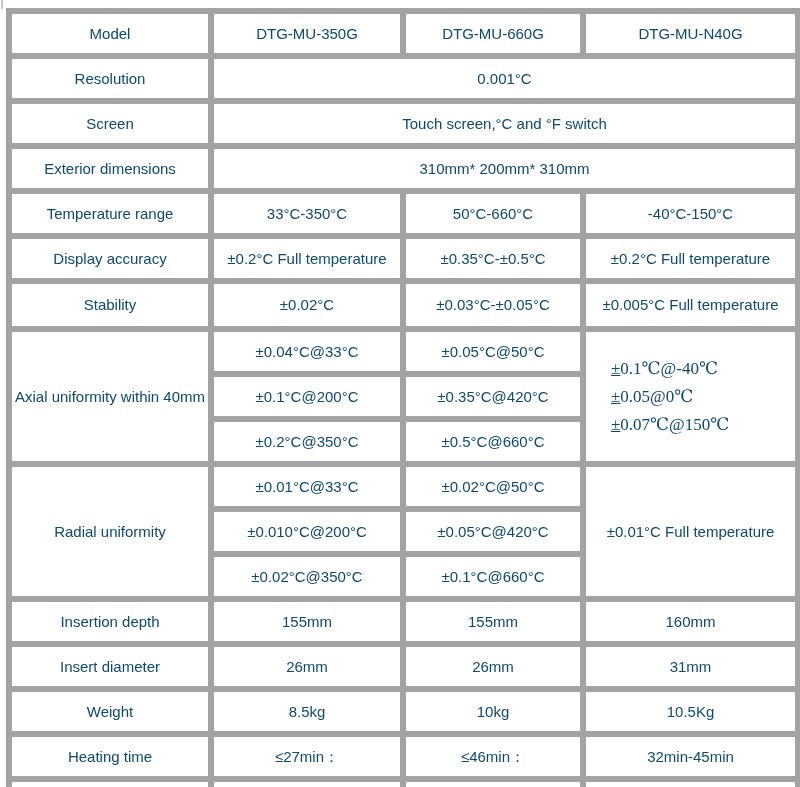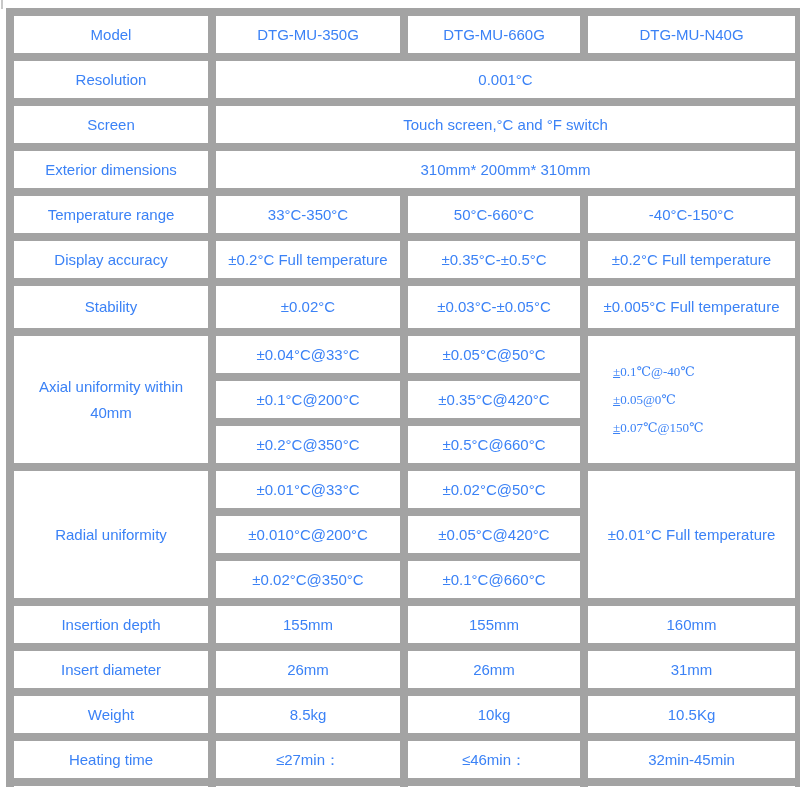--- a/index.html
+++ b/index.html
@@ -27,40 +27,40 @@
   }
   table.spec {
     position: absolute;
     left: 6px;
     top: 8px;
     width: 789px;
     border-collapse: collapse;
     table-layout: fixed;
   }
   td {
-    border: 8px solid #a3a3a3;
+    border: 6px solid #a3a3a3;
     text-align: center;
     vertical-align: middle;
     font-size: 15px;
-    color: #3b82f6;
+    color: #0c4a6e;
     padding: 0 2px;
     line-height: 26px;
     overflow: hidden;
     white-space: normal;
   }
   tr { height: 45px; }
   tr.tall { height: 45px; }
   tr.partial { height: 18px; }
   td.nowrap { white-space: nowrap; text-align: center; }
   td.cjk-cell {
     text-align: left;
     vertical-align: middle;
     padding-left: 25px;
     font-family: "Liberation Serif", "DejaVu Serif", serif;
-    font-size: 13px;
+    font-size: 17px;
   }
   .cjk-line {
     line-height: 28px;
     white-space: nowrap;
   }
   .cjk-line::first-letter {
     text-decoration: underline;
   }
 </style>
 </head>

